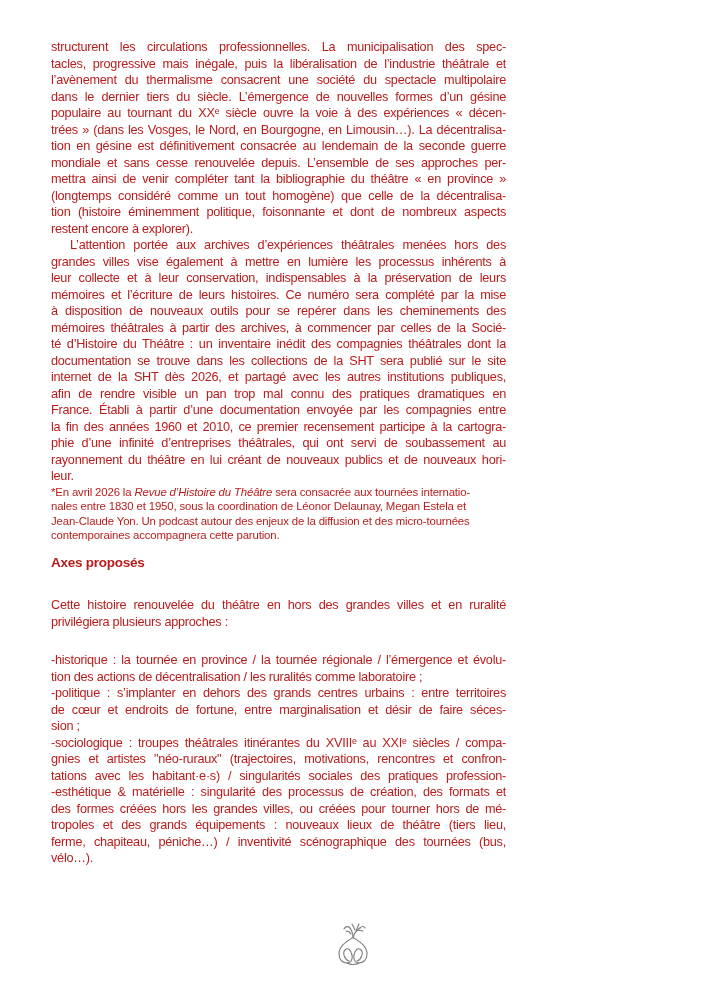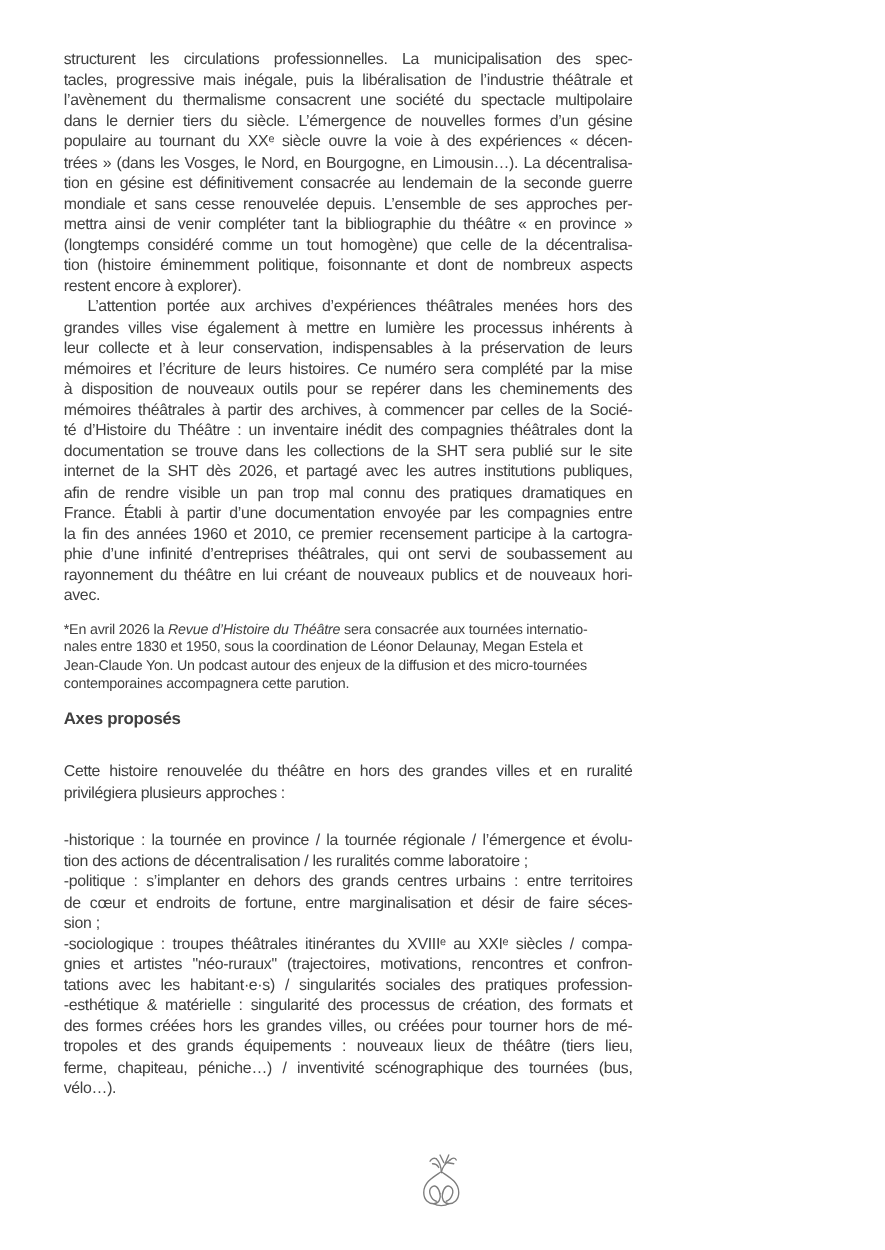--- a/index.html
+++ b/index.html
@@ -2,36 +2,36 @@
 <html><head>
 <meta charset="utf-8">
 <style>
   html,body { margin:0; padding:0; }
   .page {
     position: relative;
     width: 708px;
     height: 1000px;
     background: #ffffff;
     font-family: "Liberation Sans", "DejaVu Sans", sans-serif;
-    color: #404040;
+    color: #b91c1c;
     overflow: hidden;
   }
   .textcol {
     position: absolute;
     left: 51px;
     top: 39px;
     width: 455px;
   }
   .para { font-size: 12.7px; letter-spacing: -0.25px; line-height: 16.5px; }
   .para .line { height: 16.5px; overflow: hidden; }
   .justify .line { text-align: justify; text-align-last: justify; }
   .justify .line.last { text-align: center; text-align-last: left; }
   .indent-first .line.first { padding-left: 19px; }
   .footnote {
-    margin-top: 12px;
+    margin-top: 0;
     font-size: 11.4px;
     letter-spacing: -0.15px;
     line-height: 14.5px;
   }
   .footnote .line { height: 14.5px; overflow: hidden; text-align: left; }
   .heading {
     margin: 12px 0 0 0;
     font-size: 13.5px;
     font-weight: bold;
     letter-spacing: -0.25px;
@@ -78,21 +78,21 @@
         <div class="line">à disposition de nouveaux outils pour se repérer dans les cheminements des</div>
         <div class="line">mémoires théâtrales à partir des archives, à commencer par celles de la Socié-</div>
         <div class="line">té d’Histoire du Théâtre : un inventaire inédit des compagnies théâtrales dont la</div>
         <div class="line">documentation se trouve dans les collections de la SHT sera publié sur le site</div>
         <div class="line">internet de la SHT dès 2026, et partagé avec les autres institutions publiques,</div>
         <div class="line">afin de rendre visible un pan trop mal connu des pratiques dramatiques en</div>
         <div class="line">France. Établi à partir d’une documentation envoyée par les compagnies entre</div>
         <div class="line">la fin des années 1960 et 2010, ce premier recensement participe à la cartogra-</div>
         <div class="line">phie d’une infinité d’entreprises théâtrales, qui ont servi de soubassement au</div>
         <div class="line">rayonnement du théâtre en lui créant de nouveaux publics et de nouveaux hori-</div>
-        <div class="line last">avec.</div>
+        <div class="line last">leur.</div>
       </div>
 
     <div class="footnote">
         <div class="line first"><span>*En avril 2026 la </span><span style="font-style: italic;">Revue d’Histoire du Théâtre</span><span> sera consacrée aux tournées internatio-</span></div>
         <div class="line">nales entre 1830 et 1950, sous la coordination de Léonor Delaunay, Megan Estela et</div>
         <div class="line">Jean-Claude Yon. Un podcast autour des enjeux de la diffusion et des micro-tournées</div>
         <div class="line last">contemporaines accompagnera cette parution.</div>
       </div>
 
     <h2 class="heading">Axes proposés</h2>

